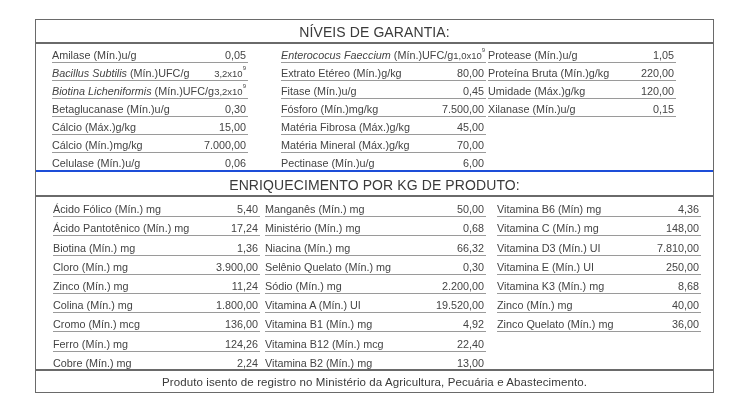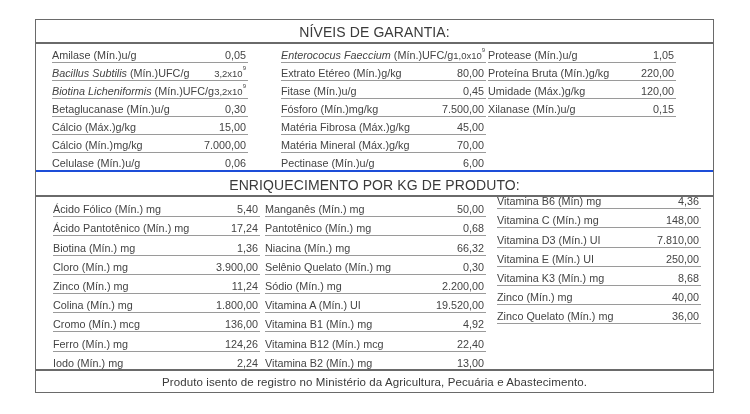--- a/index.html
+++ b/index.html
@@ -138,31 +138,31 @@
       </div>
       <div class="row">
         <span class="lbl">Cromo (Mín.) mcg</span>
         <span class="val"><span>136,00</span></span>
       </div>
       <div class="row">
         <span class="lbl">Ferro (Mín.) mg</span>
         <span class="val"><span>124,26</span></span>
       </div>
       <div class="row">
-        <span class="lbl">Iodo (Mín.) mg</span>
+        <span class="lbl">Cobre (Mín.) mg</span>
         <span class="val"><span>2,24</span></span>
       </div>
     </div>
   <div class="col s2" id="e2" style="left:229px; top:178px; width:221px;">
       <div class="row">
         <span class="lbl">Manganês (Mín.) mg</span>
         <span class="val"><span>50,00</span></span>
       </div>
       <div class="row">
-        <span class="lbl">Pantotênico (Mín.) mg</span>
+        <span class="lbl">Ministério (Mín.) mg</span>
         <span class="val"><span>0,68</span></span>
       </div>
       <div class="row">
         <span class="lbl">Niacina (Mín.) mg</span>
         <span class="val"><span>66,32</span></span>
       </div>
       <div class="row">
         <span class="lbl">Selênio Quelato (Mín.) mg</span>
         <span class="val"><span>0,30</span></span>
       </div>
@@ -180,21 +180,21 @@
       </div>
       <div class="row">
         <span class="lbl">Vitamina B12 (Mín.) mcg</span>
         <span class="val"><span>22,40</span></span>
       </div>
       <div class="row">
         <span class="lbl">Vitamina B2 (Mín.) mg</span>
         <span class="val"><span>13,00</span></span>
       </div>
     </div>
-  <div class="col s2" id="e3" style="left:461px; top:170px; width:204px;">
+  <div class="col s2" id="e3" style="left:461px; top:178px; width:204px;">
       <div class="row">
         <span class="lbl">Vitamina B6 (Mín) mg</span>
         <span class="val"><span>4,36</span></span>
       </div>
       <div class="row">
         <span class="lbl">Vitamina C (Mín.) mg</span>
         <span class="val"><span>148,00</span></span>
       </div>
       <div class="row">
         <span class="lbl">Vitamina D3 (Mín.) UI</span>

